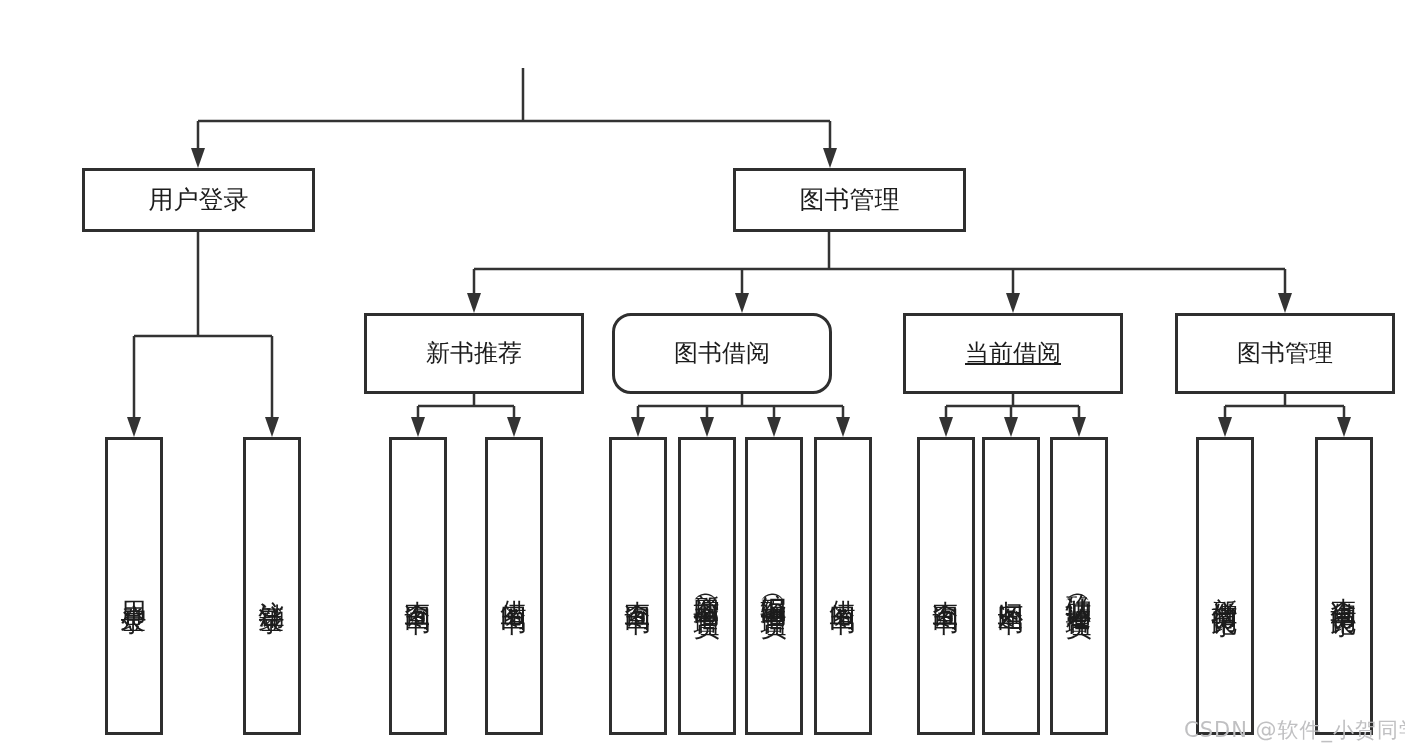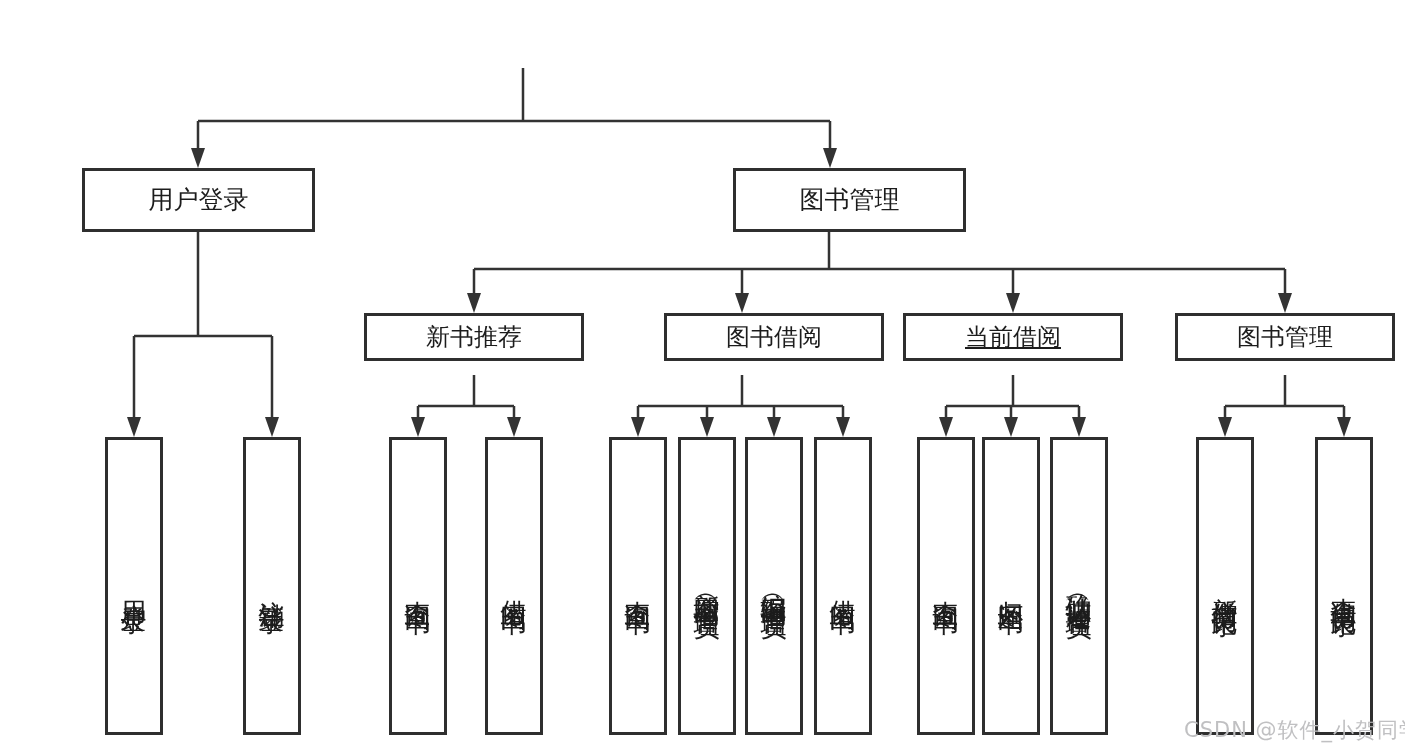--- a/index.html
+++ b/index.html
@@ -28,23 +28,23 @@
     text-align: center;
     font-size: 25px;
     color: #1c1c1c;
     line-height: 1.1;
     white-space: nowrap;
   }
   .root  { left: 21px;  top: 13px;  width: 1004px; height: 55px; }
   .l2    { top: 168px;  width: 233px; height: 64px; }
   .l2a   { left: 82px; }
   .l2b   { left: 708px; margin-left: 25px; }
-  .l3    { top: 313px;  width: 220px; height: 48px; font-size: 24px; }
+  .l3    { top: 313px;  width: 220px; height: 81px; font-size: 24px; }
   .l3a   { left: 364px; }
-  .l3b   { left: 664px; }
+  .l3b   { left: 612px; border-radius: 19px; }
   .l3c   { left: 903px; text-decoration: underline; }
   .l3d   { left: 1175px; }
   .leaf {
     top: 437px;
     width: 58px;
     height: 298px;
     writing-mode: vertical-rl;
     text-orientation: upright;
     font-size: 26px;
     letter-spacing: 3px;

